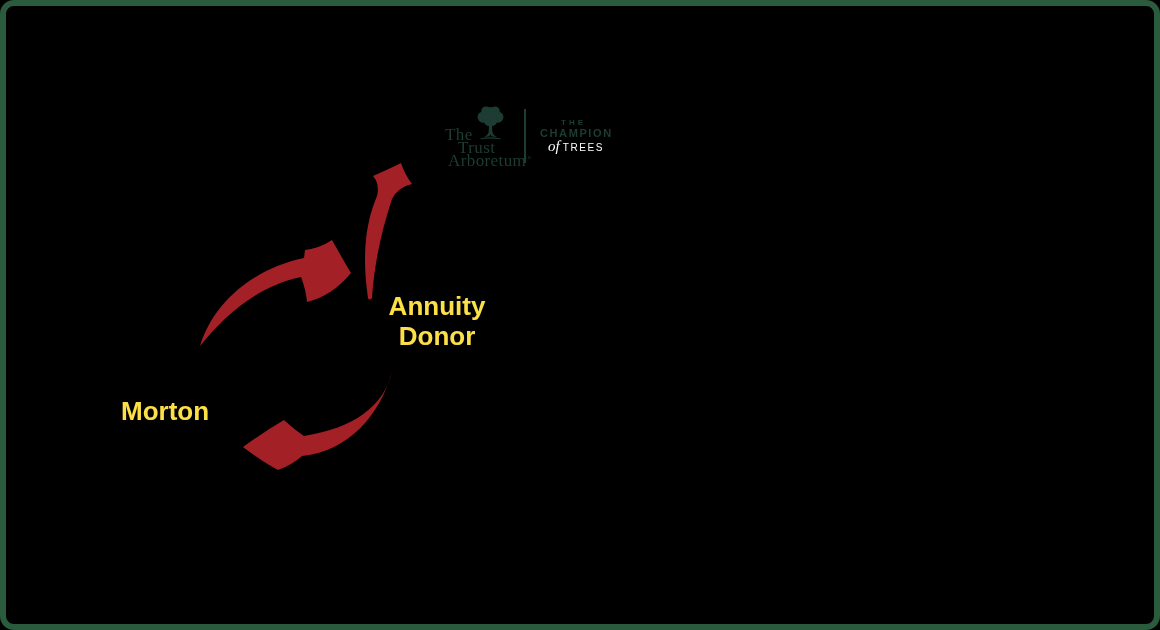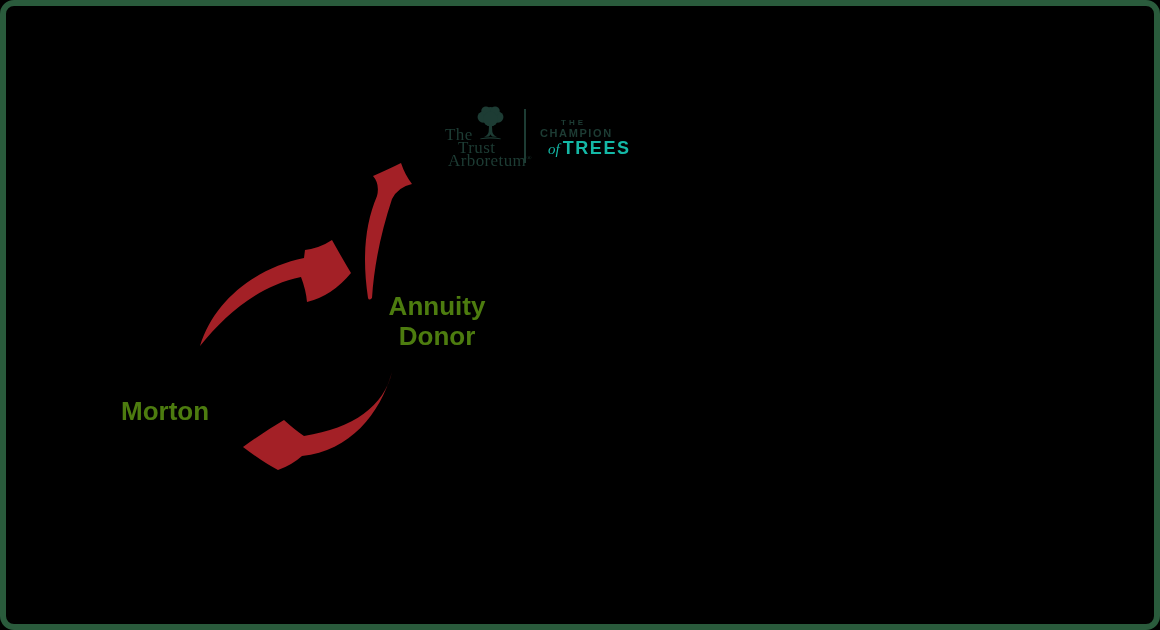--- a/index.html
+++ b/index.html
@@ -36,32 +36,32 @@
   #tagline-the {
     left:555px; top:112px;
     font-size:8px; font-weight:bold; letter-spacing:3px;
   }
   #tagline-champion {
     left:534px; top:121px;
     font-size:11px; font-weight:bold; letter-spacing:1.6px;
   }
   #tagline-line3 {
     position:absolute; left:542px; top:132px;
-    display:flex; align-items:baseline; gap:3px; color:#14b8a6;
+    display:flex; align-items:baseline; gap:3px; color:#ffffff;
   }
   #tagline-of {
     font-family:"Liberation Serif", serif;
     font-style:italic; font-size:15px;
   }
-  #tagline-trees { font-size:18px; font-weight:bold; letter-spacing:1.6px; }
+  #tagline-trees { font-size:10px; font-weight:normal; letter-spacing:1.6px; }
   
   #arrows-layer { position:absolute; left:0; top:0; width:1160px; height:630px; }
   .node-label {
     position:absolute;
-    color:#4d7c0f;
+    color:#fde047;
     font-weight:bold;
     font-size:26px;
     line-height:30px;
     white-space:nowrap;
   }
   #label-donor { left:115px; top:390px; }
   #label-annuity-trust { left:345px; top:285px; width:172px; text-align:center; white-space:normal; }
   #label-annuity-trust span { display:block; }
 </style>
 </head>

